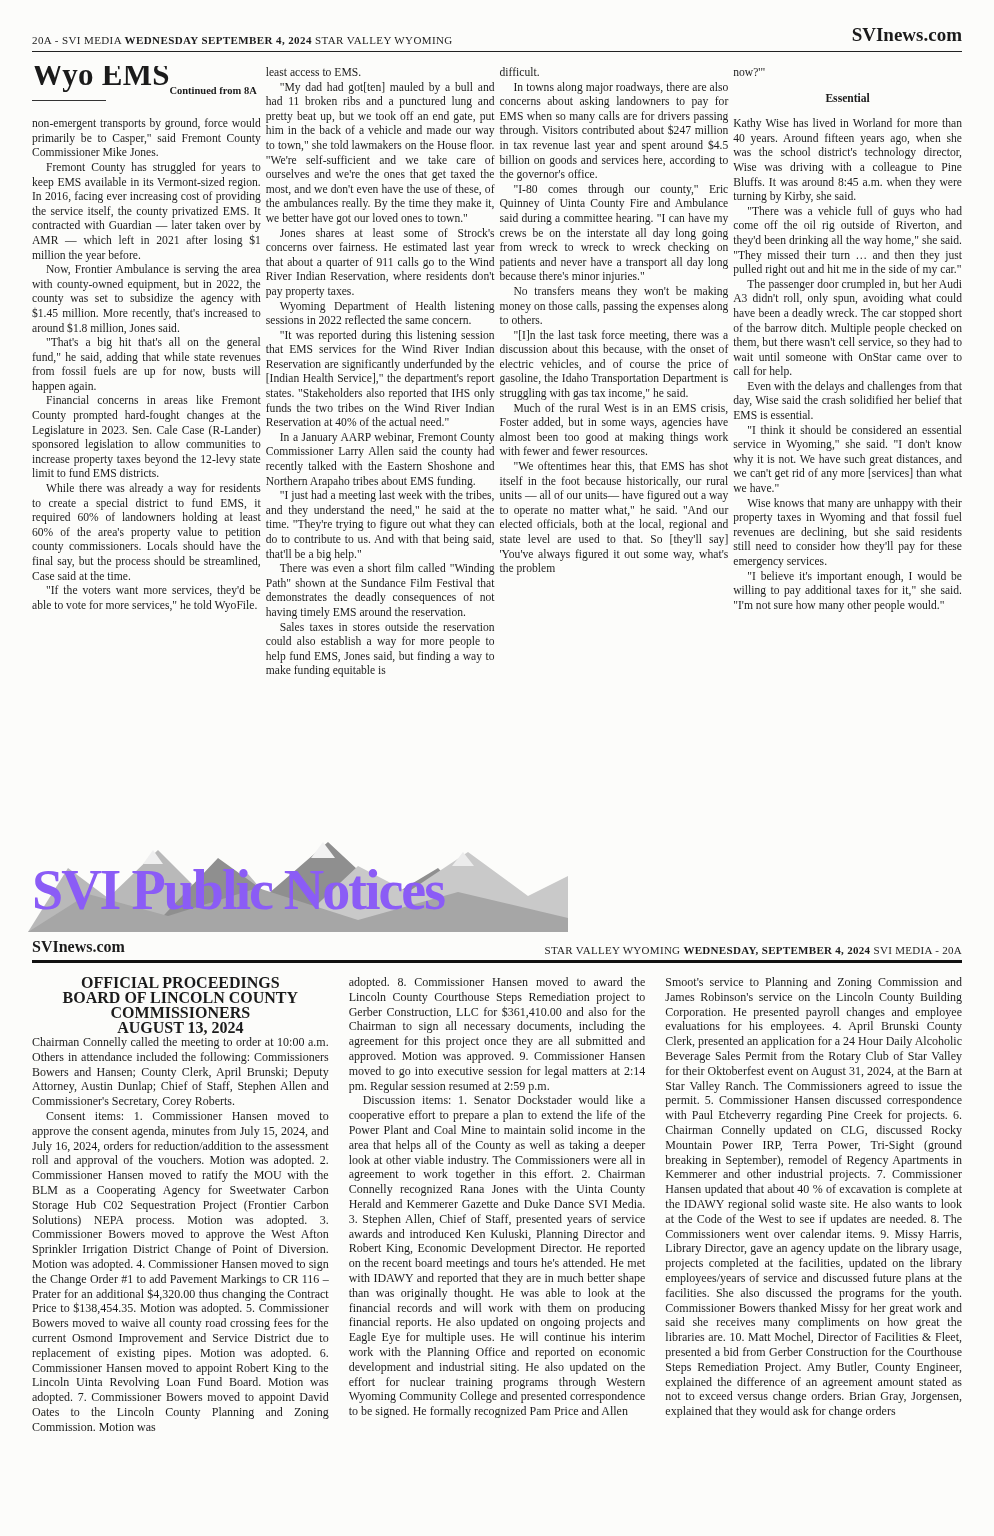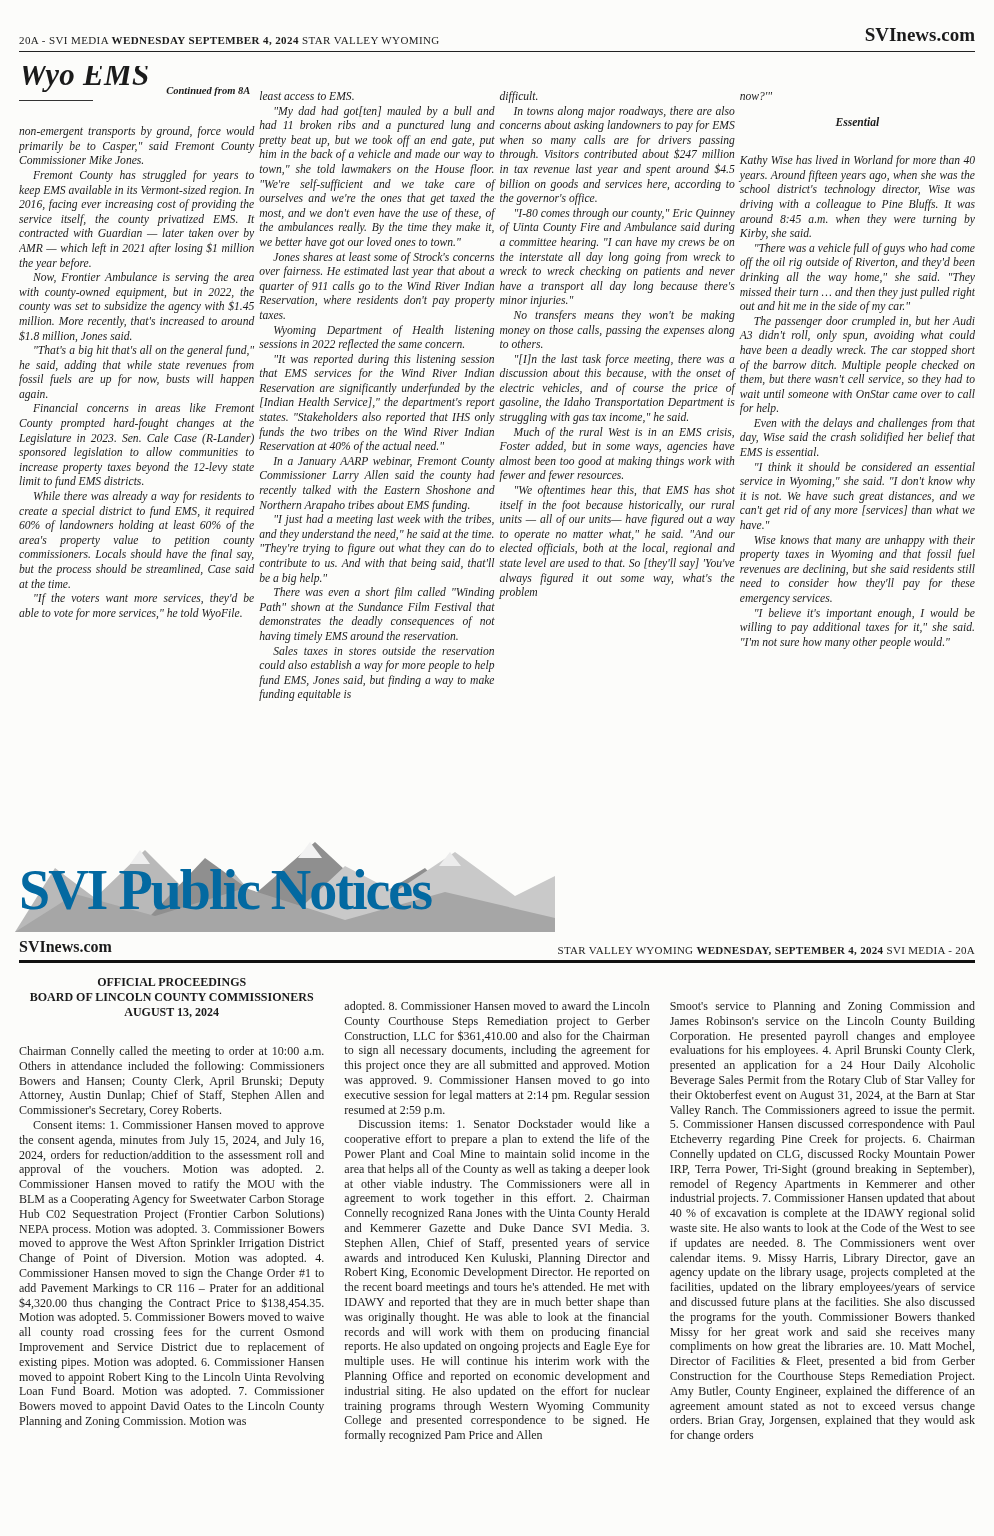--- a/index.html
+++ b/index.html
@@ -1,56 +1,56 @@
 <!DOCTYPE html>
 <html lang="en"><head>
 <meta charset="utf-8">
 <style>
   * { box-sizing: border-box; }
   html,body { margin:0; padding:0; background:#9a9a9a; }
   .page {
     width: 994px; height: 1536px; margin: 0 auto; overflow: hidden;
     background: #fcfcfa; color: #1b1b1b;
     font-family: "Liberation Serif", serif;
-    padding: 0 19px; position: relative;
+    padding: 0 32px; position: relative;
   }
   
   .topbar { display:flex; justify-content:space-between; align-items:flex-end;
     padding-top: 24px; font-size: 11px; letter-spacing: .4px; }
   .topbar .left { font-family:"Liberation Serif", serif; }
   .topbar .left b { font-weight: 700; }
   .topbar .site { font-size: 19px; font-weight: 700; letter-spacing: 0; }
   .rule-thin { border: none; border-top: 1.5px solid #222; margin: 5px 0 14px; }
   
   .article-cols { display: grid; grid-template-columns: repeat(4, 1fr);
     column-gap: 5px; height: 748px; overflow: hidden;
-    text-align: justify; font-size: 11.6px; line-height: 14.6px; hyphens: auto; font-style: italic; }
+    text-align: justify; font-size: 11.6px; line-height: 14.6px; hyphens: auto; }
   .article-title { font-size: 31px; font-weight: 700; margin: 2px 0 1px;
     letter-spacing: .3px; text-align: left; }
   .continued { font-weight: 700; font-size: 10.5px; text-align: right; margin: 0 4px 2px; }
   .continued-rule { width: 74px; border: none; border-top: 1.5px solid #333; margin: 2px 0 16px; }
   .flow > p { margin: 0; text-indent: 14px; }
-  .flow > p:first-child { text-indent: 0; margin-top: 24px; }
+  .flow > p:first-child { text-indent: 0; }
   .subhead { text-align: center; font-weight: 700; margin: 11px 0; }
   
   .masthead { position: relative; height: 92px; margin-top: 28px; }
   .masthead .mountains { position: absolute; left: -4px; top: -14px; width: 540px; height: 104px; }
   .masthead .big-title { position: relative; z-index: 2; margin: 0; padding-top: 18px;
     font-size: 56px; line-height: 60px; font-weight: 700; letter-spacing: -2px;
-    font-family: "Liberation Serif", serif; color:#0369a1; }
+    font-family: "Liberation Serif", serif; color:#8b5cf6; }
   
   .section-header { display:flex; justify-content:space-between; align-items:flex-end;
     margin-top: 4px; font-size: 11px; letter-spacing:.3px; }
   .section-header .site2 { font-size: 16px; font-weight: 700; letter-spacing:0; }
   .rule-thick { border:none; border-top: 3.5px solid #111; margin: 4px 0 12px; }
   
   .notices-cols { display:grid; grid-template-columns: repeat(3, 1fr);
     column-gap: 20px; text-align: justify; font-size: 12px; line-height: 14.8px;
     height: 512px; overflow: hidden; hyphens: auto; }
-  .notice-heading div { text-align: center; font-weight: 700; font-size: 12px; line-height: 15px; }
+  .notice-heading div { text-align: center; font-weight: 700; font-size: 16px; line-height: 15px; }
 </style>
 </head>
 <body>
 
 <div class="page">
 
   <header class="topbar">
     <div class="left">
       <span>20A - SVI MEDIA </span><b>WEDNESDAY SEPTEMBER 4, 2024</b><span> STAR VALLEY WYOMING</span>
     </div>

